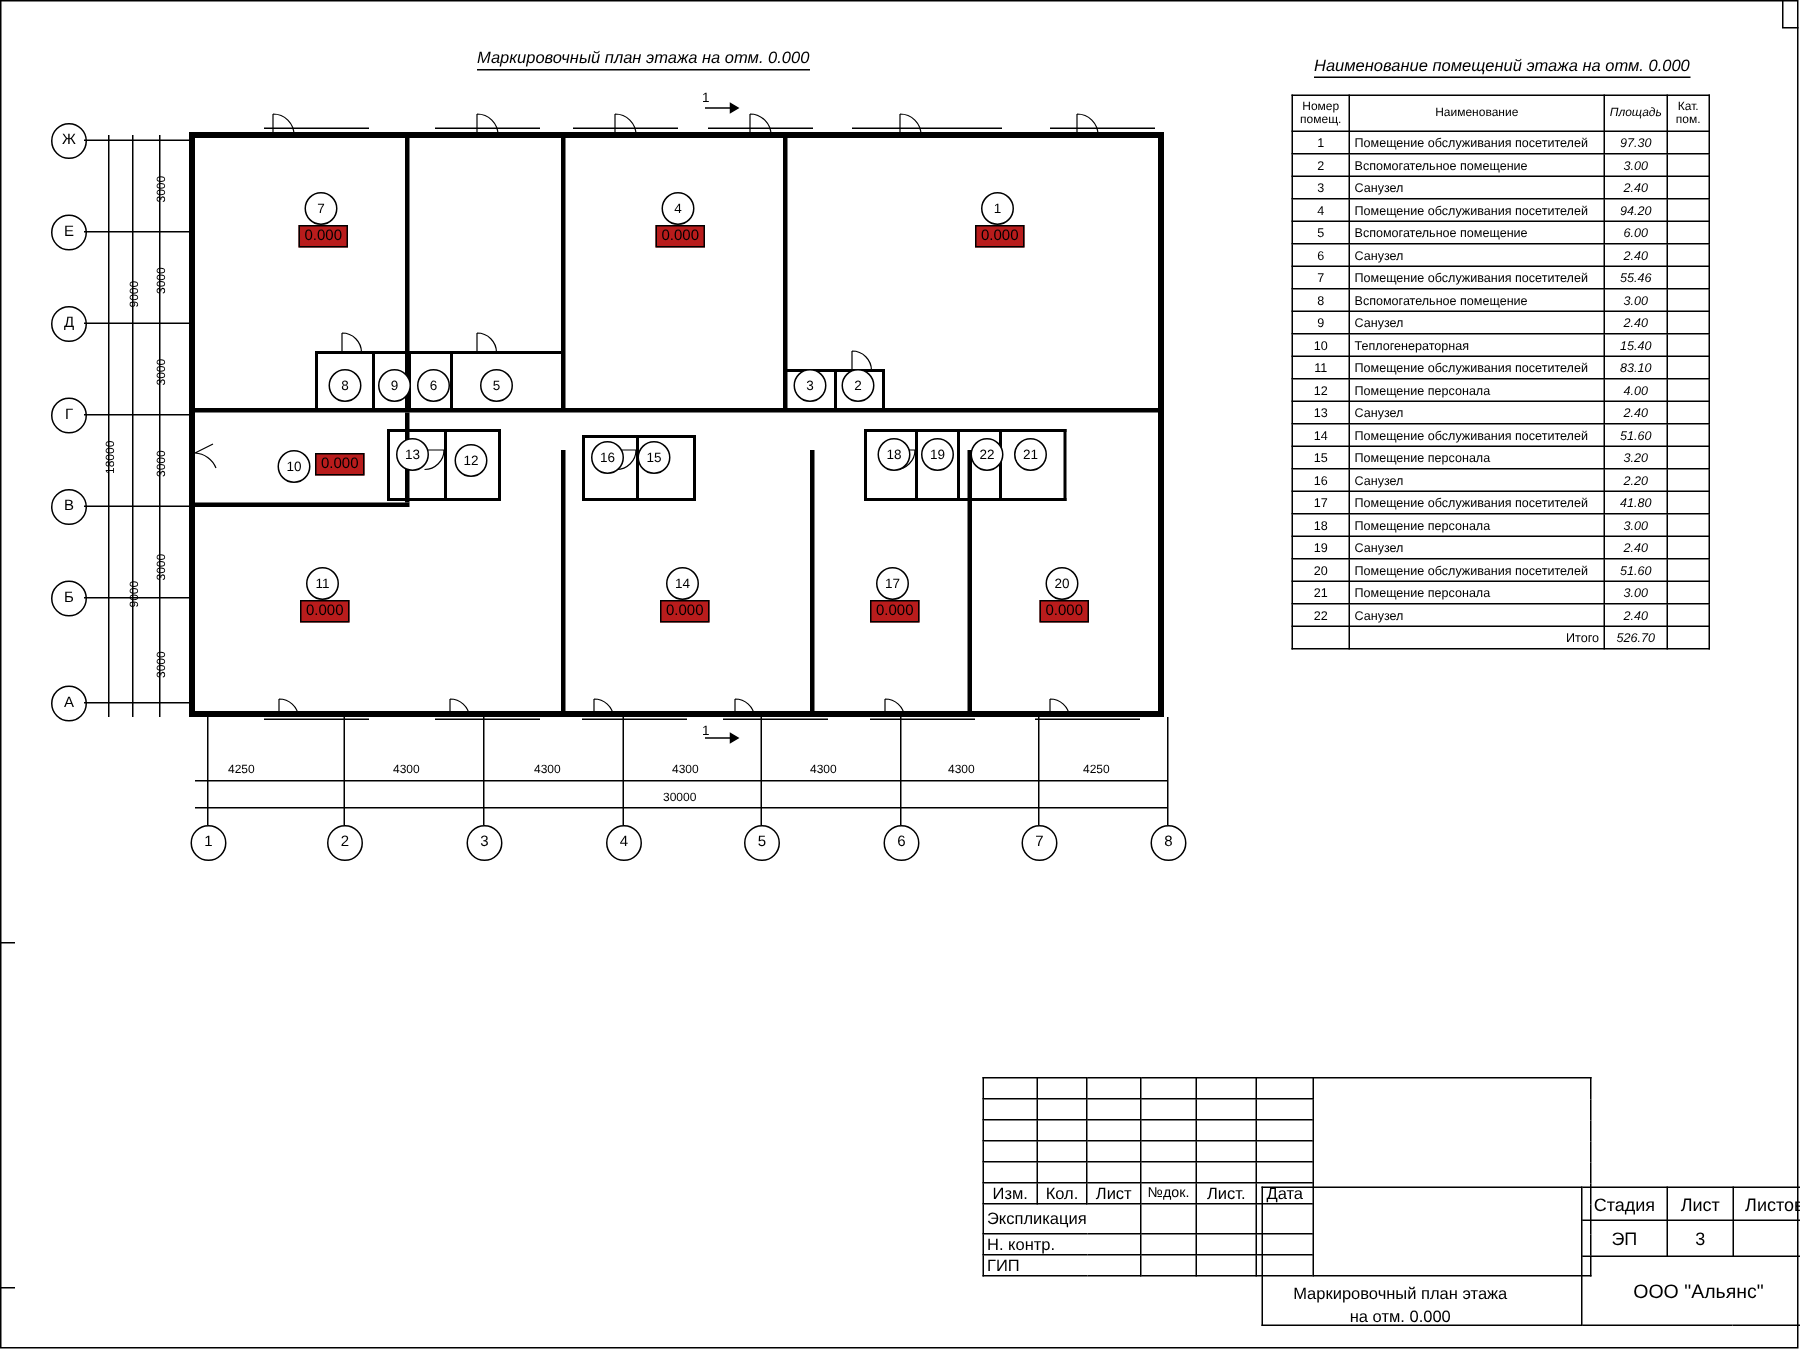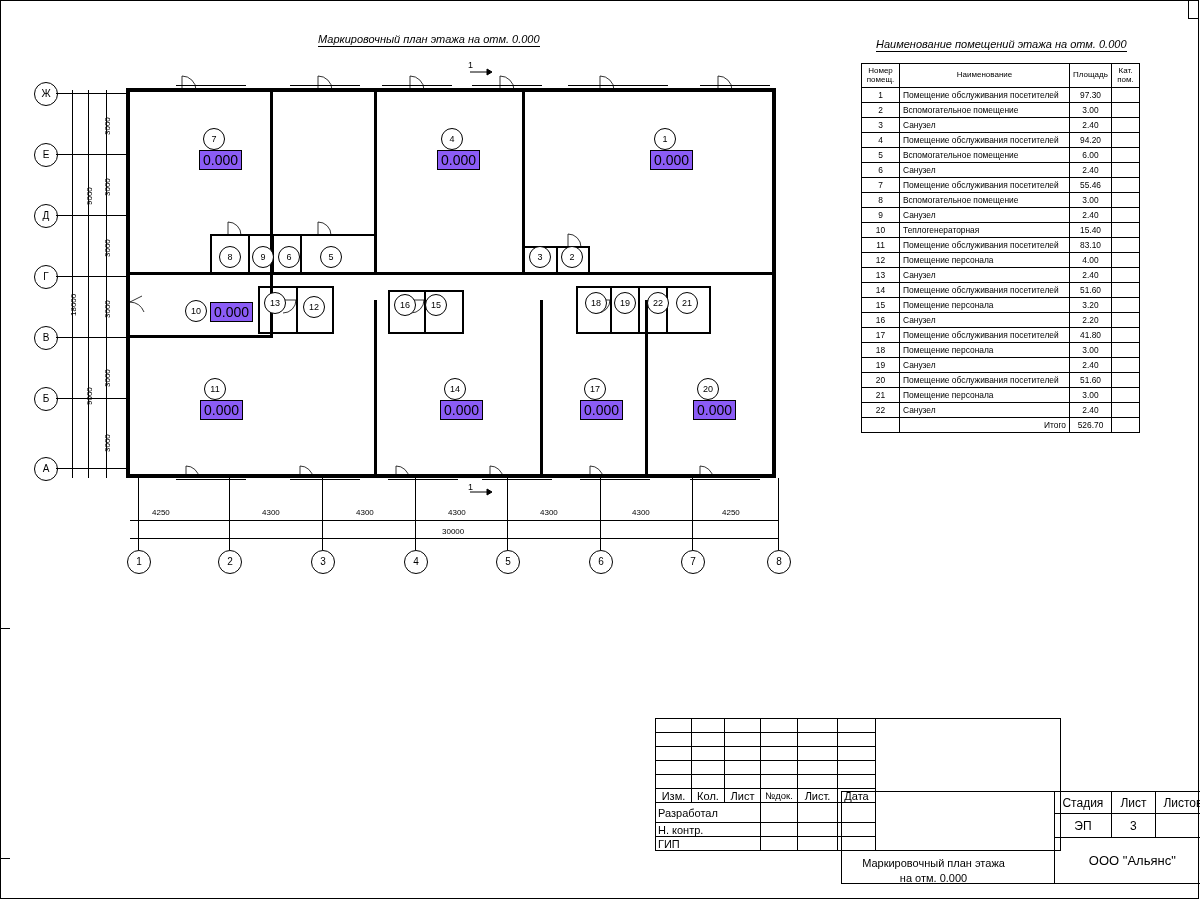--- a/index.html
+++ b/index.html
@@ -11,34 +11,34 @@
 
   .ttl{position:absolute;font-style:italic;font-size:11px;white-space:nowrap;}
   .ttl u{text-decoration:none;border-bottom:1px solid #000;padding-bottom:1px;}
 
   
   #plan{position:absolute;left:0;top:0;width:830px;height:600px;}
   .wall{position:absolute;background:#000;}
   .wallthin{position:absolute;background:#000;}
   .room-tag{position:absolute;width:20px;height:20px;border:1px solid #000;border-radius:50%;
             font-size:9px;line-height:20px;text-align:center;background:#fff;}
-  .elev{position:absolute;font-size:14px;border:1px solid #000;background:#8b5cf6;padding:1px 3px;white-space:nowrap;}
+  .elev{position:absolute;font-size:10px;border:1px solid #000;background:#b91c1c;padding:1px 3px;white-space:nowrap;}
   .axis-bub{position:absolute;width:22px;height:22px;border:1px solid #000;border-radius:50%;
             font-size:10px;line-height:22px;text-align:center;background:#fff;}
   .dimtxt{position:absolute;font-size:8px;white-space:nowrap;}
   .dimtxt.vert{transform:rotate(-90deg);transform-origin:left top;}
   .dimline{position:absolute;background:#000;}
 
   
   #expl{position:absolute;left:861px;top:63px;border-collapse:collapse;font-size:8.4px;background:#fff;}
   #expl td,#expl th{border:1px solid #000;padding:1px 3px;height:15px;box-sizing:border-box;}
   #expl th{font-weight:normal;text-align:center;font-size:8px;line-height:1.05;}
   .c-num{width:38px;text-align:center;}
   .c-name{width:170px;text-align:left;padding-left:5px;}
-  .c-area{width:42px;text-align:center;}
+  .c-area{width:42px;text-align:center;font-style:italic;}
   .c-kat{width:28px;}
   .total-label{text-align:right;padding-right:4px;}
 
   
   #stamp{position:absolute;left:655px;top:718px;font-size:10.5px;}
   #stamp table{border-collapse:collapse;padding-left:19px;}
   #stamp td{border:1px solid #000;padding:0 2px;box-sizing:border-box;height:14px;}
   .s-small{font-size:9.5px;margin-top:11px;}
   .s-center{text-align:center;}
   .s-bold{font-size:12px;}
@@ -448,21 +448,21 @@
           </tr>
       <tr>
         <td class="s-center s-mid">Изм.</td>
         <td class="s-center s-mid">Кол.</td>
         <td class="s-center s-mid">Лист</td>
         <td class="s-center s-small">№док.</td>
         <td class="s-center s-mid">Лист.</td>
         <td class="s-center s-mid">Дата</td>
       </tr>
       <tr>
-        <td colspan="3" class="s-mid" style="height:20px;">Разработал</td>
+        <td colspan="3" class="s-mid" style="height:20px;">Экспликация</td>
         <td></td>
             <td></td>
             <td></td>
       </tr>
       <tr>
         <td colspan="3" class="s-mid">Н. контр.</td>
         <td></td>
             <td></td>
             <td></td>
       </tr>

